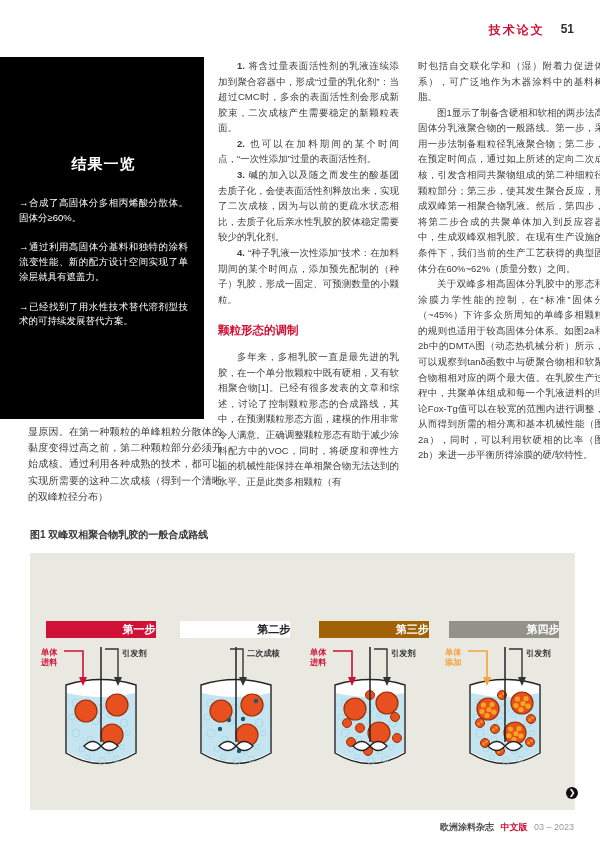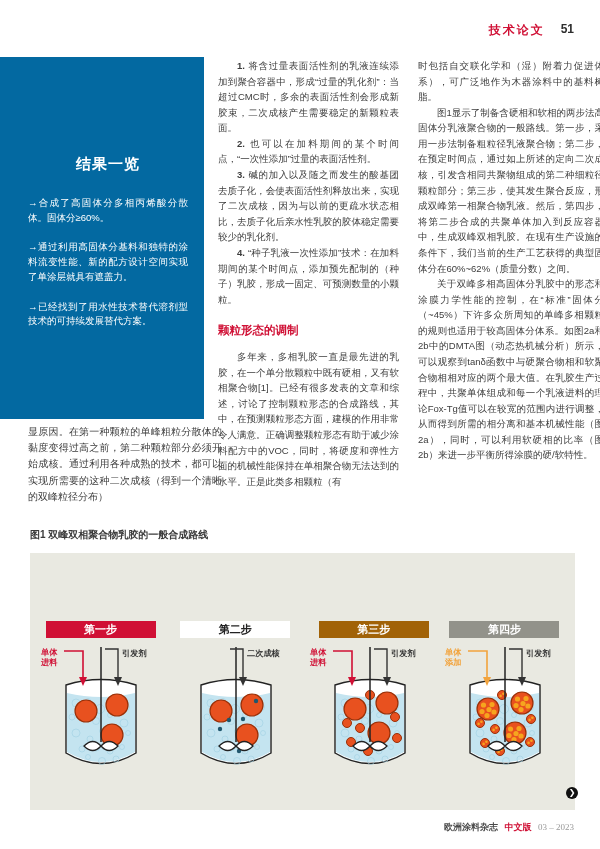--- a/index.html
+++ b/index.html
@@ -3,49 +3,49 @@
 <meta charset="utf-8">
 <style>
   html,body{margin:0;padding:0;background:#ffffff;}
   .page{position:relative;width:600px;height:849px;background:#ffffff;
         font-family:"Liberation Sans","DejaVu Sans",sans-serif;color:#3c3c3c;overflow:hidden;}
 
   .header{position:absolute;top:22px;right:26px;display:flex;gap:16px;align-items:flex-start;}
   .htitle{color:#d01035;font-weight:bold;font-size:12px;letter-spacing:2px;}
   .hpage{font-size:12px;font-weight:bold;color:#2e2e2e;}
 
-  .sidebar{position:absolute;left:0;top:57px;width:204px;height:362px;background:#0369a1;
-           color:#ffffff;box-sizing:border-box;padding:98px 16px 0 28px;}
+  .sidebar{position:absolute;left:0;top:57px;width:204px;height:362px;background:#000000;
+           color:#ffffff;box-sizing:border-box;padding:98px 16px 0 19px;}
   .sidebar h2{margin:0 0 22px 0;font-size:15px;text-align:center;font-weight:bold;letter-spacing:1px;}
   .bullet{margin:0 0 15px 0;font-size:9.5px;line-height:1.55;text-align:justify;}
 
   .leftcol{position:absolute;left:8px;top:424px;width:194px;font-size:10px;line-height:1.62;text-align:justify;margin-left:20px;}
 
   .midcol{position:absolute;left:218px;top:58px;width:181px;font-size:9.5px;line-height:1.64;text-align:justify;}
   .midcol p{margin:0;text-indent:2em;}
   .num{font-weight:bold;margin-right:3px;}
   .heading{color:#d01035;font-weight:bold;font-size:11.5px;margin:14px 0 9px 0 !important;text-indent:0 !important;}
 
   .rightcol{position:absolute;left:406px;top:58px;width:186px;font-size:9.5px;line-height:1.64;text-align:justify;margin-left:12px;}
   .rightcol p{margin:0;}
   .rightcol p.ind{text-indent:2em;}
 
   .fig-caption{position:absolute;left:30px;top:528px;font-size:10px;font-weight:bold;color:#3a3a3a;}
   .fig-panel{position:absolute;left:30px;top:553px;width:545px;height:257px;background:#e9e9e1;}
   .steps{position:absolute;left:8px;top:68px;right:8px;display:flex;justify-content:space-between;}
   .step{width:125px;display:flex;flex-direction:column;align-items:center;}
-  .banner{width:110px;height:17px;line-height:17px;text-align:center;font-weight:bold;font-size:11px;margin-bottom:5px;}
+  .banner{width:110px;height:17px;line-height:17px;text-align:right;font-weight:bold;font-size:11px;margin-bottom:5px;}
   .diagram svg{display:block;}
 
   .next-circle{position:absolute;right:22px;top:787px;width:12px;height:12px;border-radius:50%;
                background:#111111;color:#ffffff;font-size:8px;line-height:12px;text-align:center;}
   .footer{position:absolute;right:26px;top:821px;font-size:9px;}
   .fj{color:#4a4a4a;font-weight:bold;}
   .fe{color:#d01035;font-weight:bold;margin-left:4px;}
-  .fi{color:#999999;margin-left:4px;font-family:Liberation Serif, serif;}
+  .fi{color:#999999;margin-left:4px;}
 </style>
 </head>
 <body>
 
 <div class="page">
 
   <div class="header">
     <span class="htitle">技术论文</span>
     <span class="hpage">51</span>
   </div>

